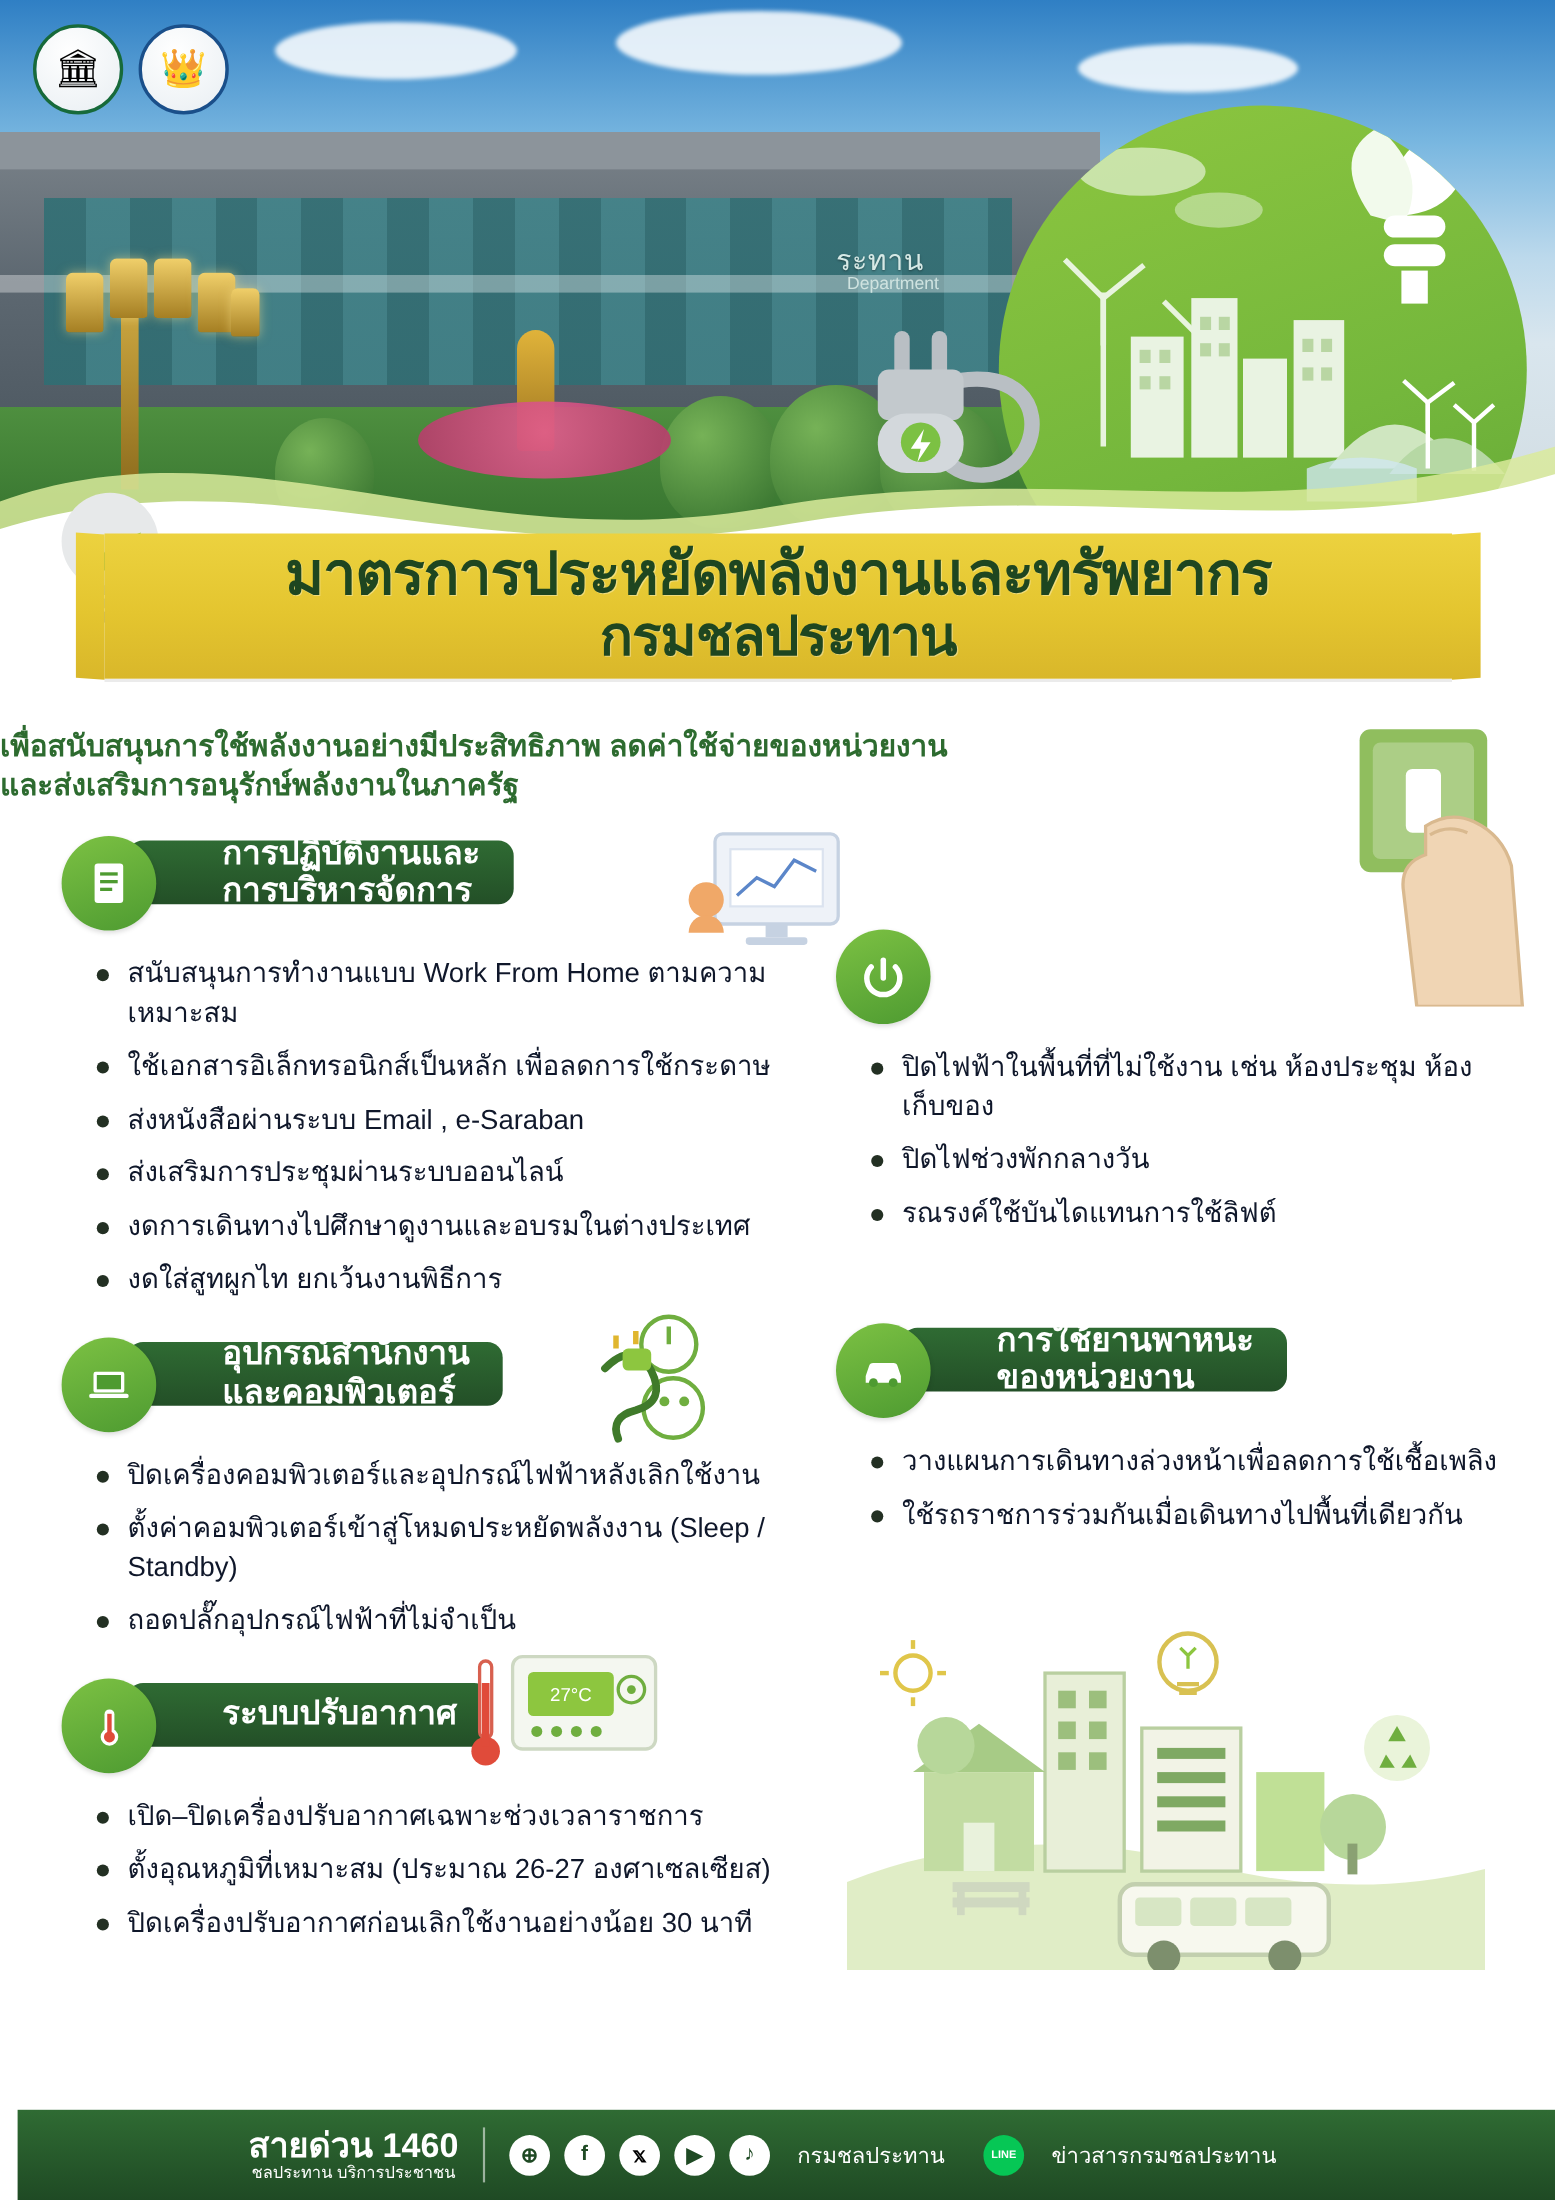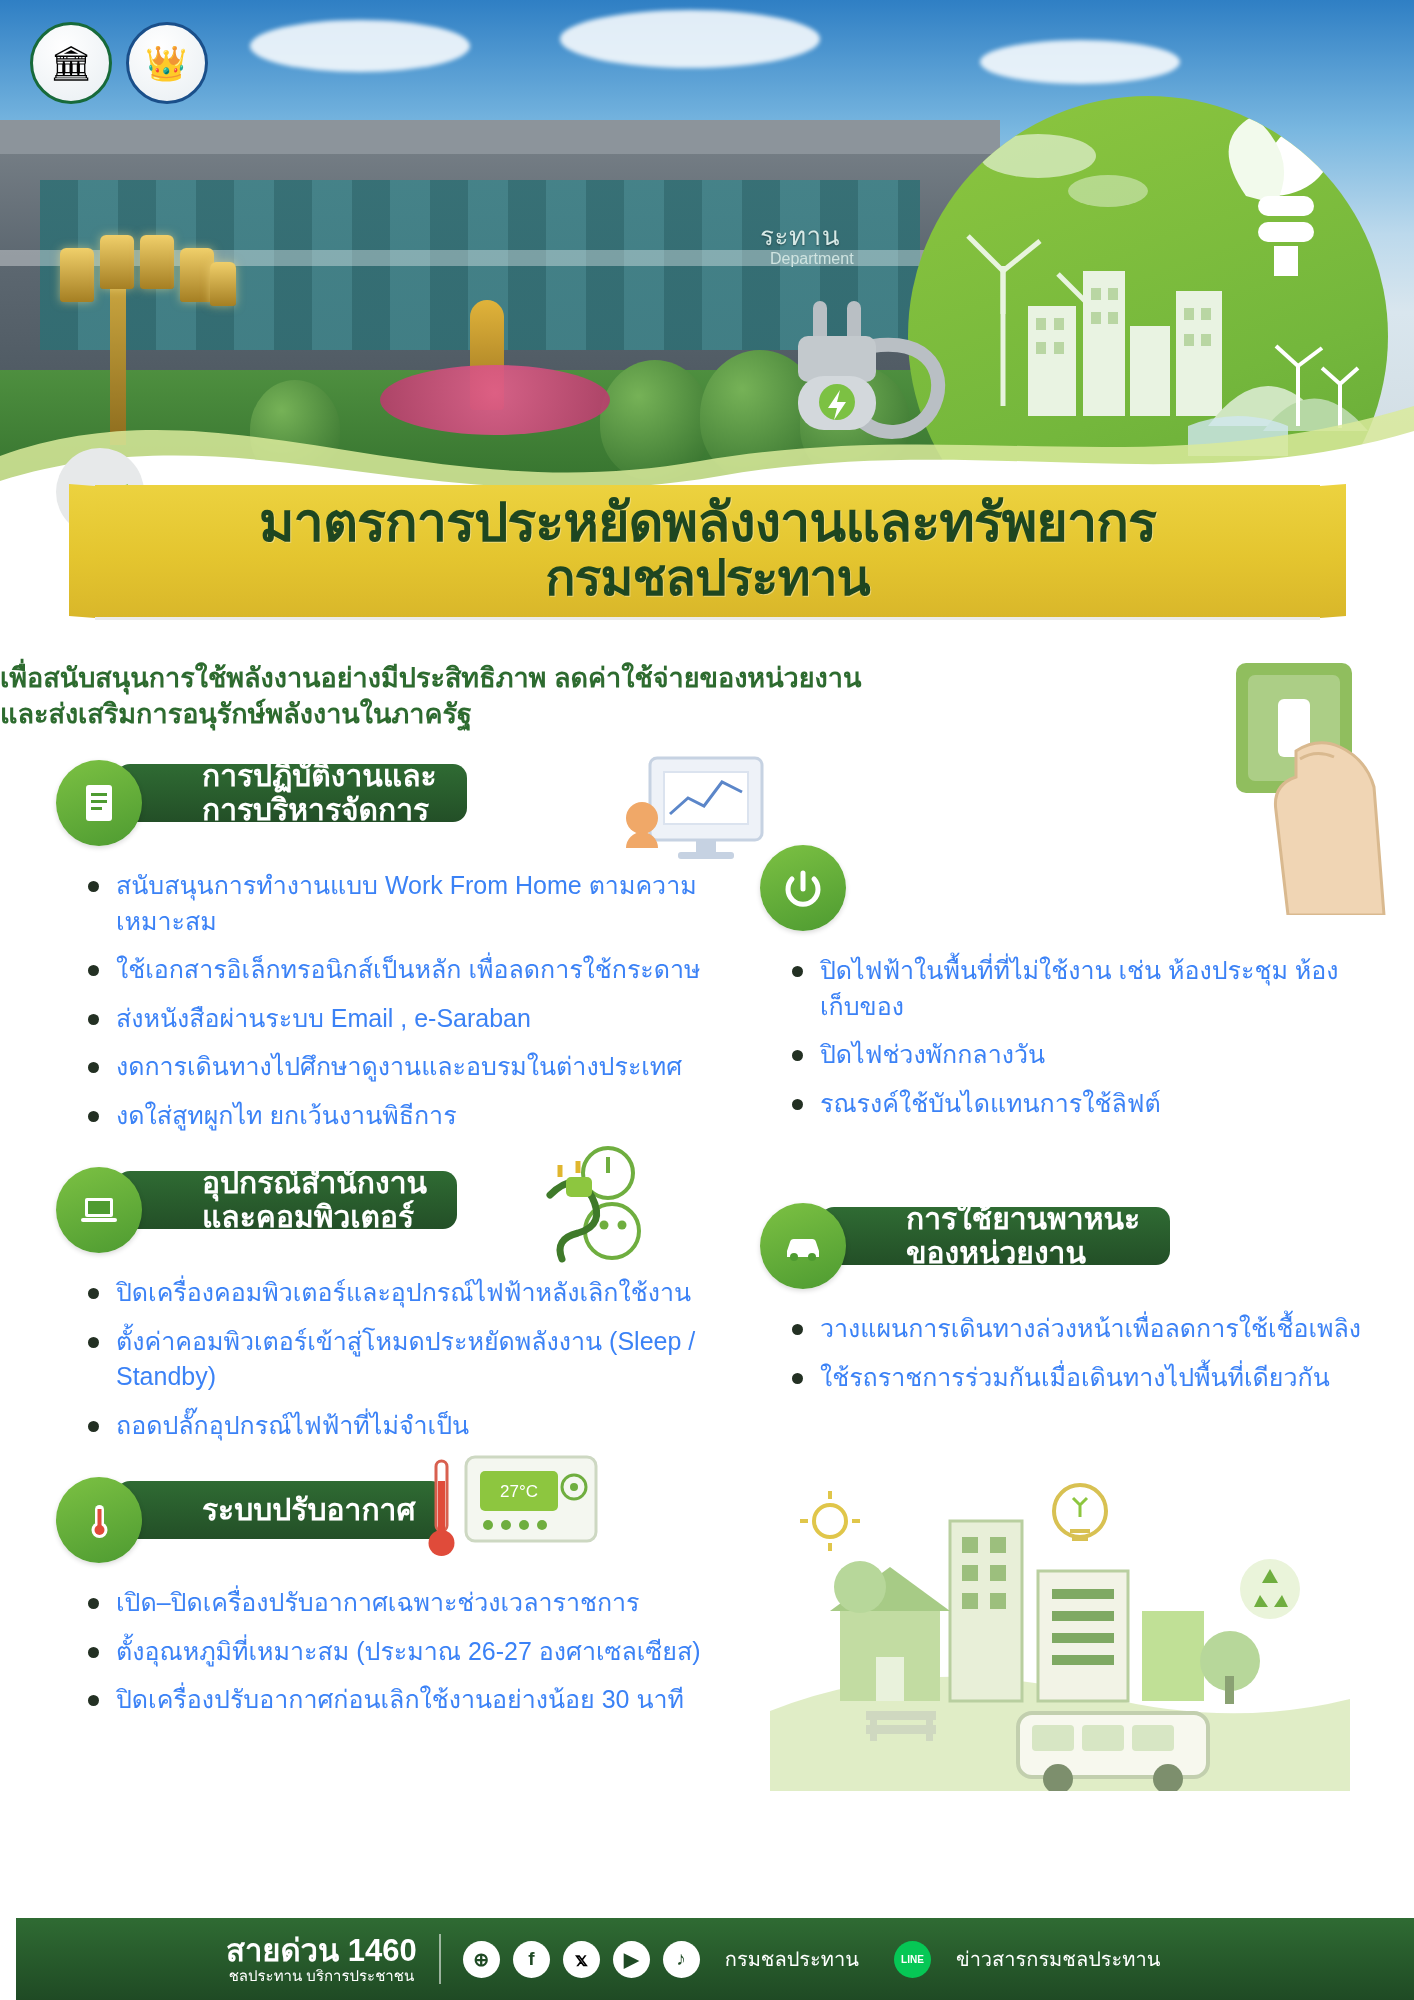--- a/index.html
+++ b/index.html
@@ -166,21 +166,21 @@
     box-shadow: 0 2px 5px rgba(0,0,0,.15);
     z-index: 2;
   }
   .sec-icon svg { width: 46px; height: 46px; }
 
   ul.items {
     margin: 22px 0 0 26px; padding: 0; list-style: none;
   }
   ul.items li {
     position: relative; padding-left: 34px; margin-bottom: 13px;
-    font-size: 25px; line-height: 1.42; color: #3b82f6;
+    font-size: 25px; line-height: 1.42; color: #0f172a;
   }
   ul.items li::before {
     content: ""; position: absolute; left: 6px; top: 13px;
     width: 11px; height: 11px; border-radius: 50%; background: #233023;
   }
 
   
   .art { position: absolute; pointer-events: none; }
   .art-monitor { right: -70px; top: -8px; width: 170px; height: 120px; }
   .art-switch  { right: -40px; top: -190px; width: 210px; height: 260px; }
@@ -378,20 +378,21 @@
         <rect x="80" y="88" width="20" height="12" fill="#c6d2e2"></rect>
         <rect x="62" y="100" width="56" height="7" rx="3" fill="#c6d2e2"></rect>
         <circle cx="26" cy="66" r="16" fill="#f0a868"></circle>
         <path d="M10 96 a16 16 0 0 1 32 0 z" fill="#f0a868"></path>
       </svg>
     </div>
     <ul class="items">
       <li>สนับสนุนการทำงานแบบ Work From Home ตามความเหมาะสม</li>
       <li>ใช้เอกสารอิเล็กทรอนิกส์เป็นหลัก เพื่อลดการใช้กระดาษ</li>
       <li>ส่งหนังสือผ่านระบบ Email , e-Saraban</li>
+      <li>ส่งเสริมการประชุมผ่านระบบออนไลน์</li>
       <li>งดการเดินทางไปศึกษาดูงานและอบรมในต่างประเทศ</li>
       <li>งดใส่สูทผูกไท ยกเว้นงานพิธีการ</li>
     </ul>
   </div>
 
   <div class="sec" style="margin-top:34px;">
     <div class="sec-head">
       <div class="sec-icon">
         <svg viewBox="0 0 46 46">
             <rect x="9" y="11" width="28" height="19" rx="2" fill="#fff"></rect>

